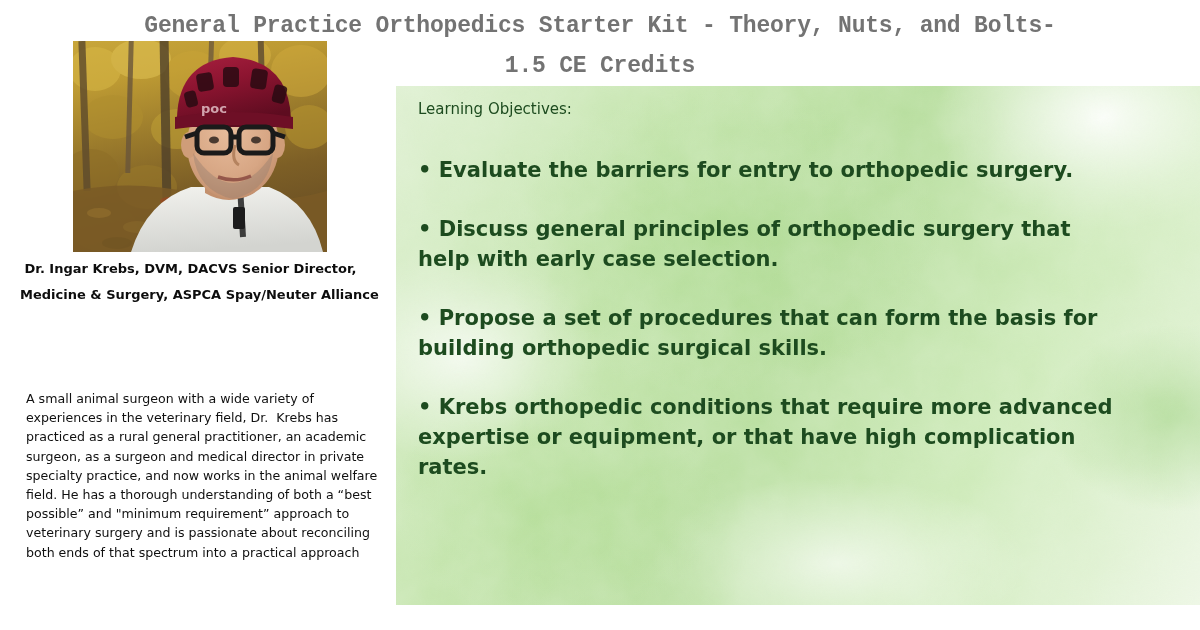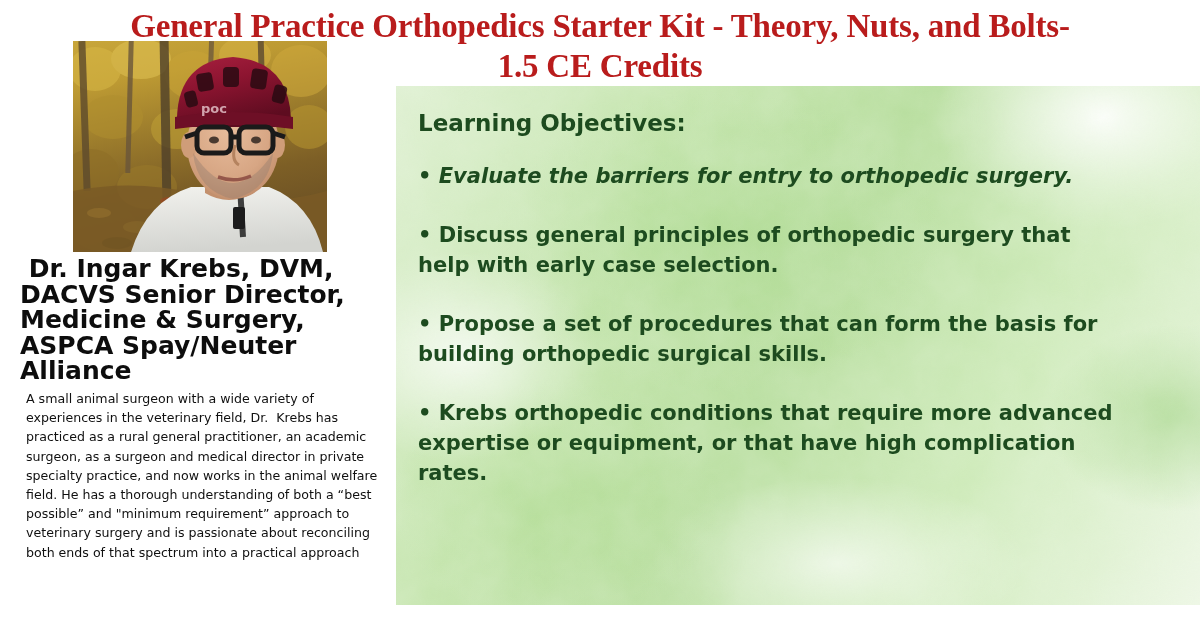--- a/index.html
+++ b/index.html
@@ -19,25 +19,25 @@
   .title-block {
     position: absolute;
     left: 0;
     top: 0;
     width: 1200px;
     text-align: center;
     z-index: 5;
     pointer-events: none;
   }
   .title-line {
-    font-family: Liberation Serif, serif;
+    font-family: Liberation Mono, monospace;
     font-weight: bold;
-    font-size: 33px;
+    font-size: 23px;
     line-height: 40px;
-    color: #b91c1c;
+    color: #737373;
     letter-spacing: -0.2px;
     white-space: nowrap;
   }
   .title-line-1 { margin-top: 6px; }
   .title-line-2 { margin-top: 0px; }
 
   
   .left-col {
     position: absolute;
     left: 0;
@@ -57,21 +57,21 @@
   }
   .portrait svg { display: block; }
 
   .presenter-name {
     position: absolute;
     left: 20px;
     top: 215px;
     width: 360px;
     font-family: "DejaVu Sans", sans-serif;
     font-weight: bold;
-    font-size: 25px;
+    font-size: 13px;
     line-height: 25.5px;
     color: #0d0d0d;
     white-space: pre-wrap;
   }
 
   .bio {
     position: absolute;
     left: 26px;
     top: 348px;
     width: 352px;
@@ -109,36 +109,35 @@
 
   .objectives-inner {
     position: absolute;
     inset: 0;
     padding: 9px 30px 0 22px;
     box-sizing: border-box;
   }
 
   .obj-heading {
     font-family: "DejaVu Sans", sans-serif;
-    font-weight: bold;
-    font-size: 23px;
+    font-weight: normal;
+    font-size: 15px;
     line-height: 28px;
     color: #1d4b1f;
-    margin-top: 14px;
   }
   .obj-item {
     font-family: "DejaVu Sans", sans-serif;
     font-weight: bold;
     font-size: 21px;
     line-height: 30px;
     color: #1d4b1f;
     margin-top: 29px;
     max-width: 700px;
   }
-  .obj-item.first { margin-top: 24px; font-style: italic; }
+  .obj-item.first { margin-top: 32px; }
 </style>
 </head>
 <body>
 
 <div class="title-block">
   <div class="title-line title-line-1">General Practice Orthopedics Starter Kit - Theory, Nuts, and Bolts-</div>
   <div class="title-line title-line-2">1.5 CE Credits</div>
 </div>
 
 <div class="left-col">

